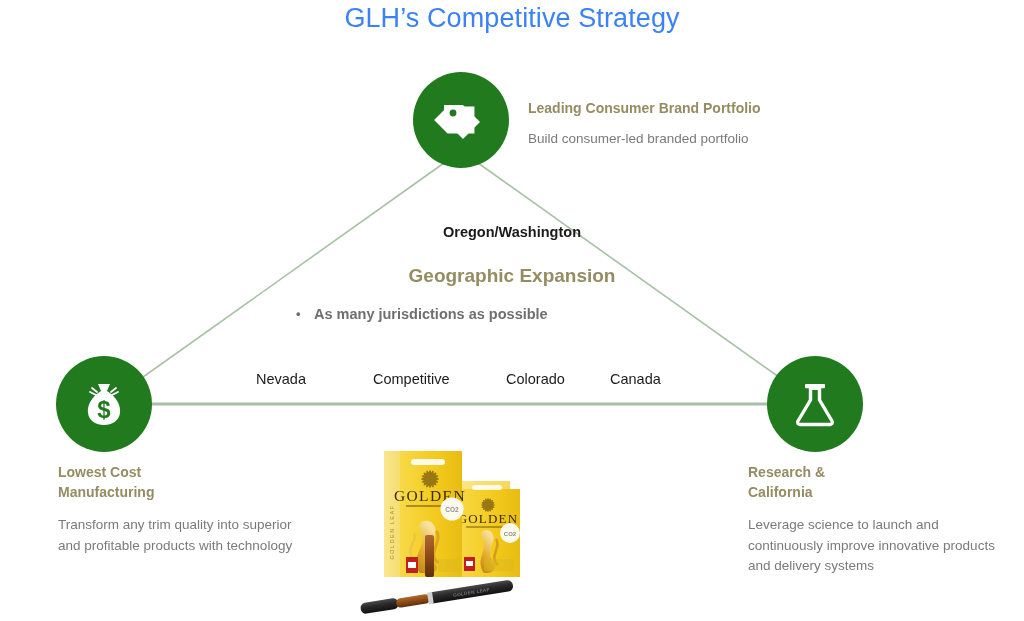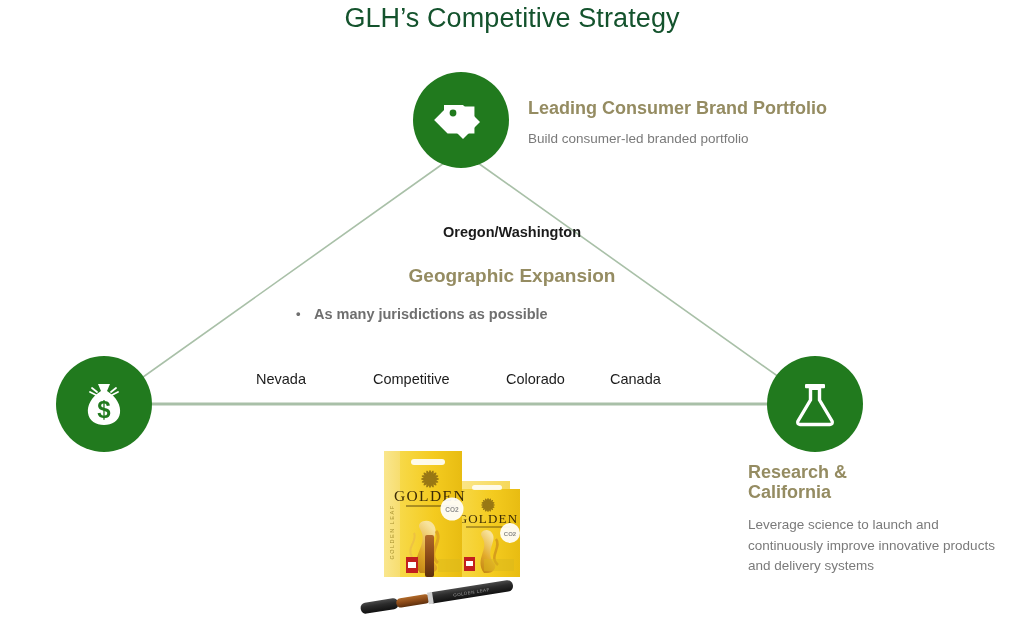--- a/index.html
+++ b/index.html
@@ -10,21 +10,21 @@
     overflow:hidden;
     position:relative;
   }
   #slide{position:relative;width:1024px;height:621px;background:#fff;}
 
   
   .slide-title{
     position:absolute;left:0;top:0;width:1024px;
     text-align:center;
     font-size:27px;
-    color:#14532d;
+    color:#3b82f6;
     letter-spacing:.1px;
     padding-top:3px;
     font-weight:400;
   }
 
   
   #lines{position:absolute;left:0;top:0;width:1024px;height:621px;}
 
   
   .node-circle{
@@ -34,21 +34,21 @@
     display:flex;align-items:center;justify-content:center;
   }
   .node-circle svg{display:block;}
 
   #node-brand{left:413px;top:72px;width:96px;height:96px;}
   #node-cost {left:56px; top:356px;width:96px;height:96px;}
   #node-rd   {left:767px;top:356px;width:96px;height:96px;}
 
   
   .node-title{
-    font-size:18px;font-weight:bold;color:#958c62;line-height:20px;
+    font-size:14px;font-weight:bold;color:#958c62;line-height:20px;
   }
   .node-desc{
     font-size:13.5px;color:#7a7a7a;line-height:20.5px;
   }
 
   #brand-text{position:absolute;left:528px;top:98px;width:320px;}
   #brand-text .node-desc{margin-top:11px;}
 
   #cost-text{position:absolute;left:58px;top:462px;width:240px;}
   #cost-text .node-desc{margin-top:13px;}
@@ -130,20 +130,27 @@
         <path d="M22 8 L34 8 L31 15 L25 15 Z" fill="#ffffff"></path>
         <path d="M25 15 C15 21 11 30 12 37 C13 45 20 49 28 49
                  C36 49 43 45 44 37 C45 30 41 21 31 15 Z" fill="#ffffff"></path>
         <path d="M14 16 L20 19 M16 12 L21 16" stroke="#ffffff" stroke-width="1.8" stroke-linecap="round"></path>
         <path d="M42 16 L36 19 M40 12 L35 16" stroke="#ffffff" stroke-width="1.8" stroke-linecap="round"></path>
         <text x="28" y="42" text-anchor="middle" font-family="'Liberation Sans',sans-serif" font-size="24" font-weight="bold" fill="#217a1e">$</text>
       </svg>
     </span>
   </div>
 
+  <div id="cost-text">
+    <div class="node-title">
+      <div>Lowest Cost</div>
+      <div>Manufacturing</div>
+    </div>
+    <div class="node-desc">Transform any trim quality into superior and profitable products with technology</div>
+  </div>
 
   <div class="node-circle" id="node-rd">
     <span>
       <svg width="56" height="56" viewBox="0 0 56 56" xmlns="http://www.w3.org/2000/svg">
         <rect x="18" y="8" width="20" height="4.2" rx="1" fill="#ffffff"></rect>
         <path d="M23.5 12.2 L23.5 24 L11 45 C10 47 11 48.5 13 48.5
                  L43 48.5 C45 48.5 46 47 45 45 L32.5 24 L32.5 12.2 Z" fill="none" stroke="#ffffff" stroke-width="3.4" stroke-linejoin="round"></path>
       </svg>
     </span>
   </div>

